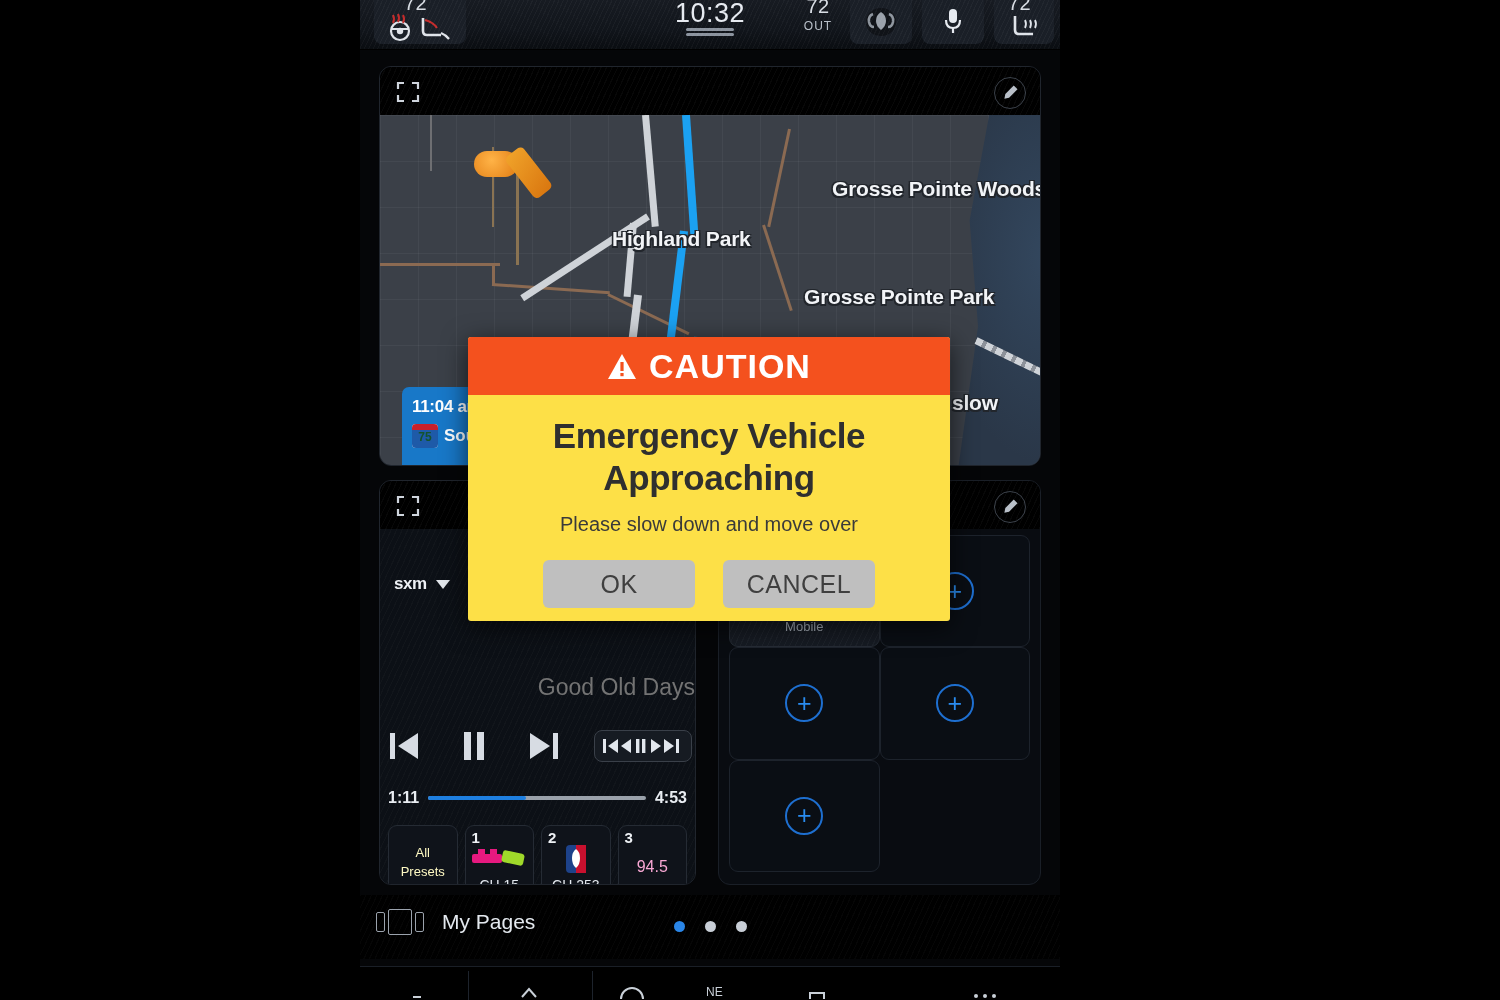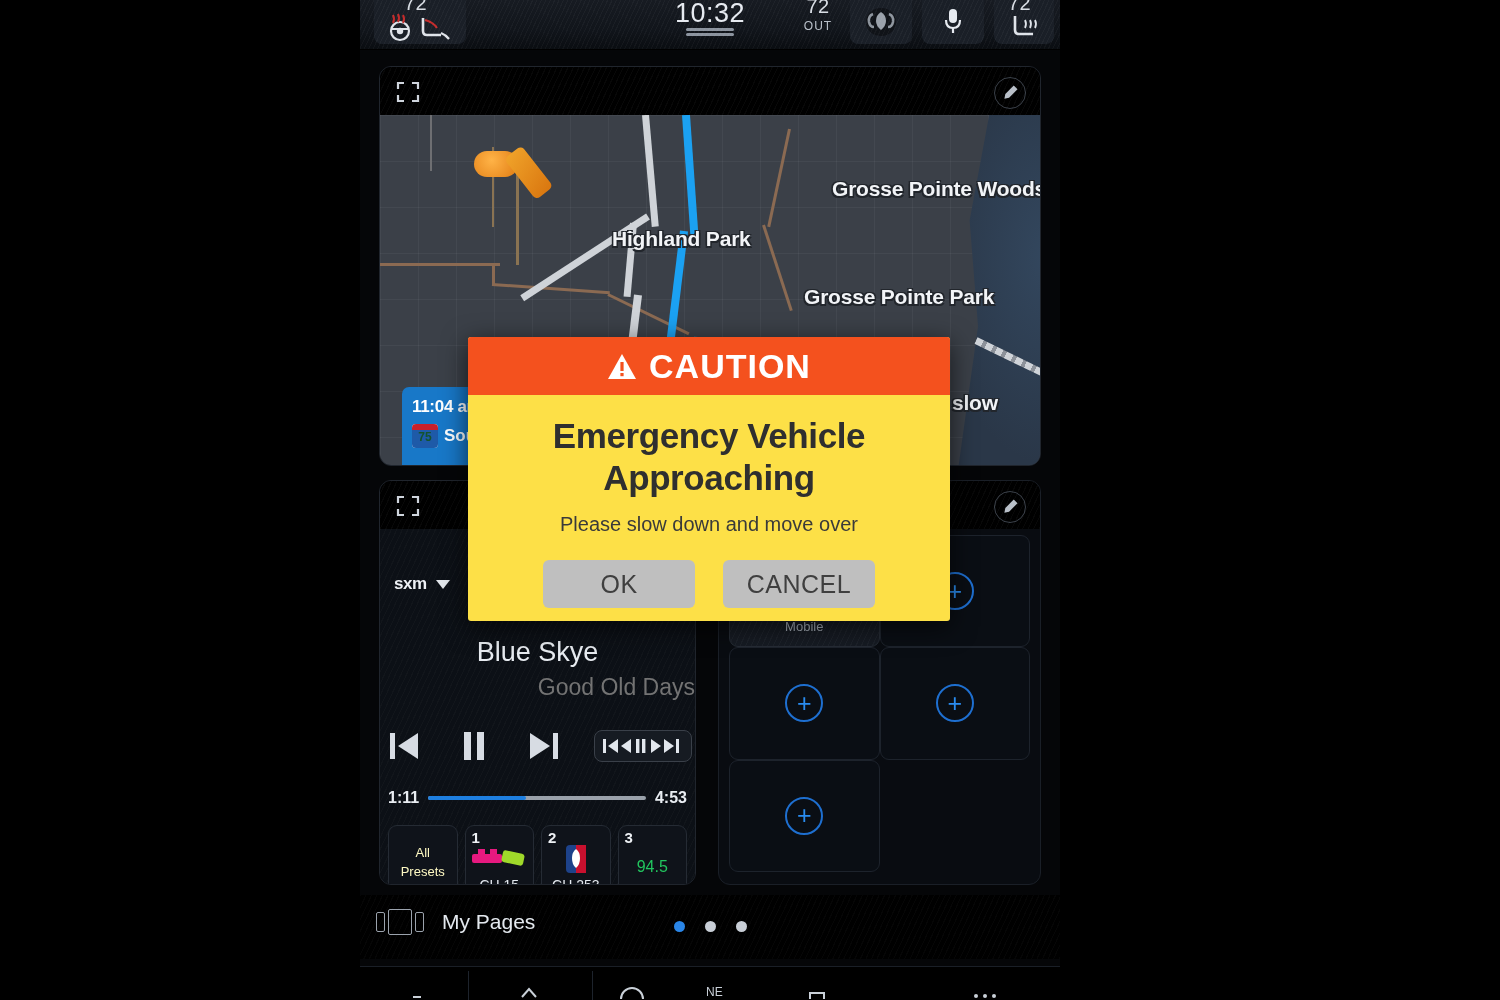--- a/index.html
+++ b/index.html
@@ -160,21 +160,21 @@
   #progress-fill { position:absolute; left:0; top:0; bottom:0; background:#1e7fe0; border-radius:3px;}
 
   #presets { position:absolute; left:8px; right:8px; top:296px; height:74px; display:flex; gap:7px; z-index:3;}
   .preset {
     flex:1; position:relative; background:#0f131a; border:1px solid #252b34; border-radius:9px;
     display:flex; flex-direction:column; align-items:center; justify-content:center;
   }
   .preset-num { position:absolute; left:6px; top:3px; color:#eef1f5; font-size:15px; font-weight:bold;}
   .preset-ch { position:absolute; left:0; right:0; bottom:5px; text-align:center; color:#e4e9ef; font-size:14px;}
   .preset-allp { color:#fef9c3; font-size:13px; line-height:19px; text-align:center;}
-  .preset-freq { color:#22c55e; font-size:16px; }
+  .preset-freq { color:#f9a8d4; font-size:16px; }
 
   
   #phone-panel { left: 358px; top: 480px; width: 323px; height: 405px;
     background:#090c11; border:1px solid #1a1f27;}
   #phone-grid {
     position:absolute; left:10px; top:54px; right:10px; bottom:12px;
     display:grid; grid-template-columns:1fr 1fr; grid-template-rows:1fr 1fr 1fr; gap:0;
   }
   .contact-tile {
     background:#161b23; border:1px solid #262c35; border-radius:9px;
@@ -372,21 +372,20 @@
           <path d="M2 8 V2 H8 M16 2 H22 V8 M22 14 V20 H16 M8 20 H2 V14" stroke="#cfd5dd" stroke-width="2.2" fill="none"></path>
         </svg>
       </div>
 
       <div class="panel-body">
         <div id="sxm-row">
           <span id="sxm-label">sxm</span>
           <span class="caret-down"></span>
         </div>
 
-        <div id="track-title">Blue Skye</div>
         <div id="track-sub">Good Old Days</div>
 
         <div id="transport">
           <div class="tbtn">
             <svg viewBox="0 0 40 38" width="40" height="38">
               <rect x="6" y="6" width="5" height="26" fill="#d7dce3"></rect>
               <path d="M34 6 L34 32 L14 19 Z" fill="#d7dce3"></path>
             </svg>
           </div>
           <div class="tbtn">

